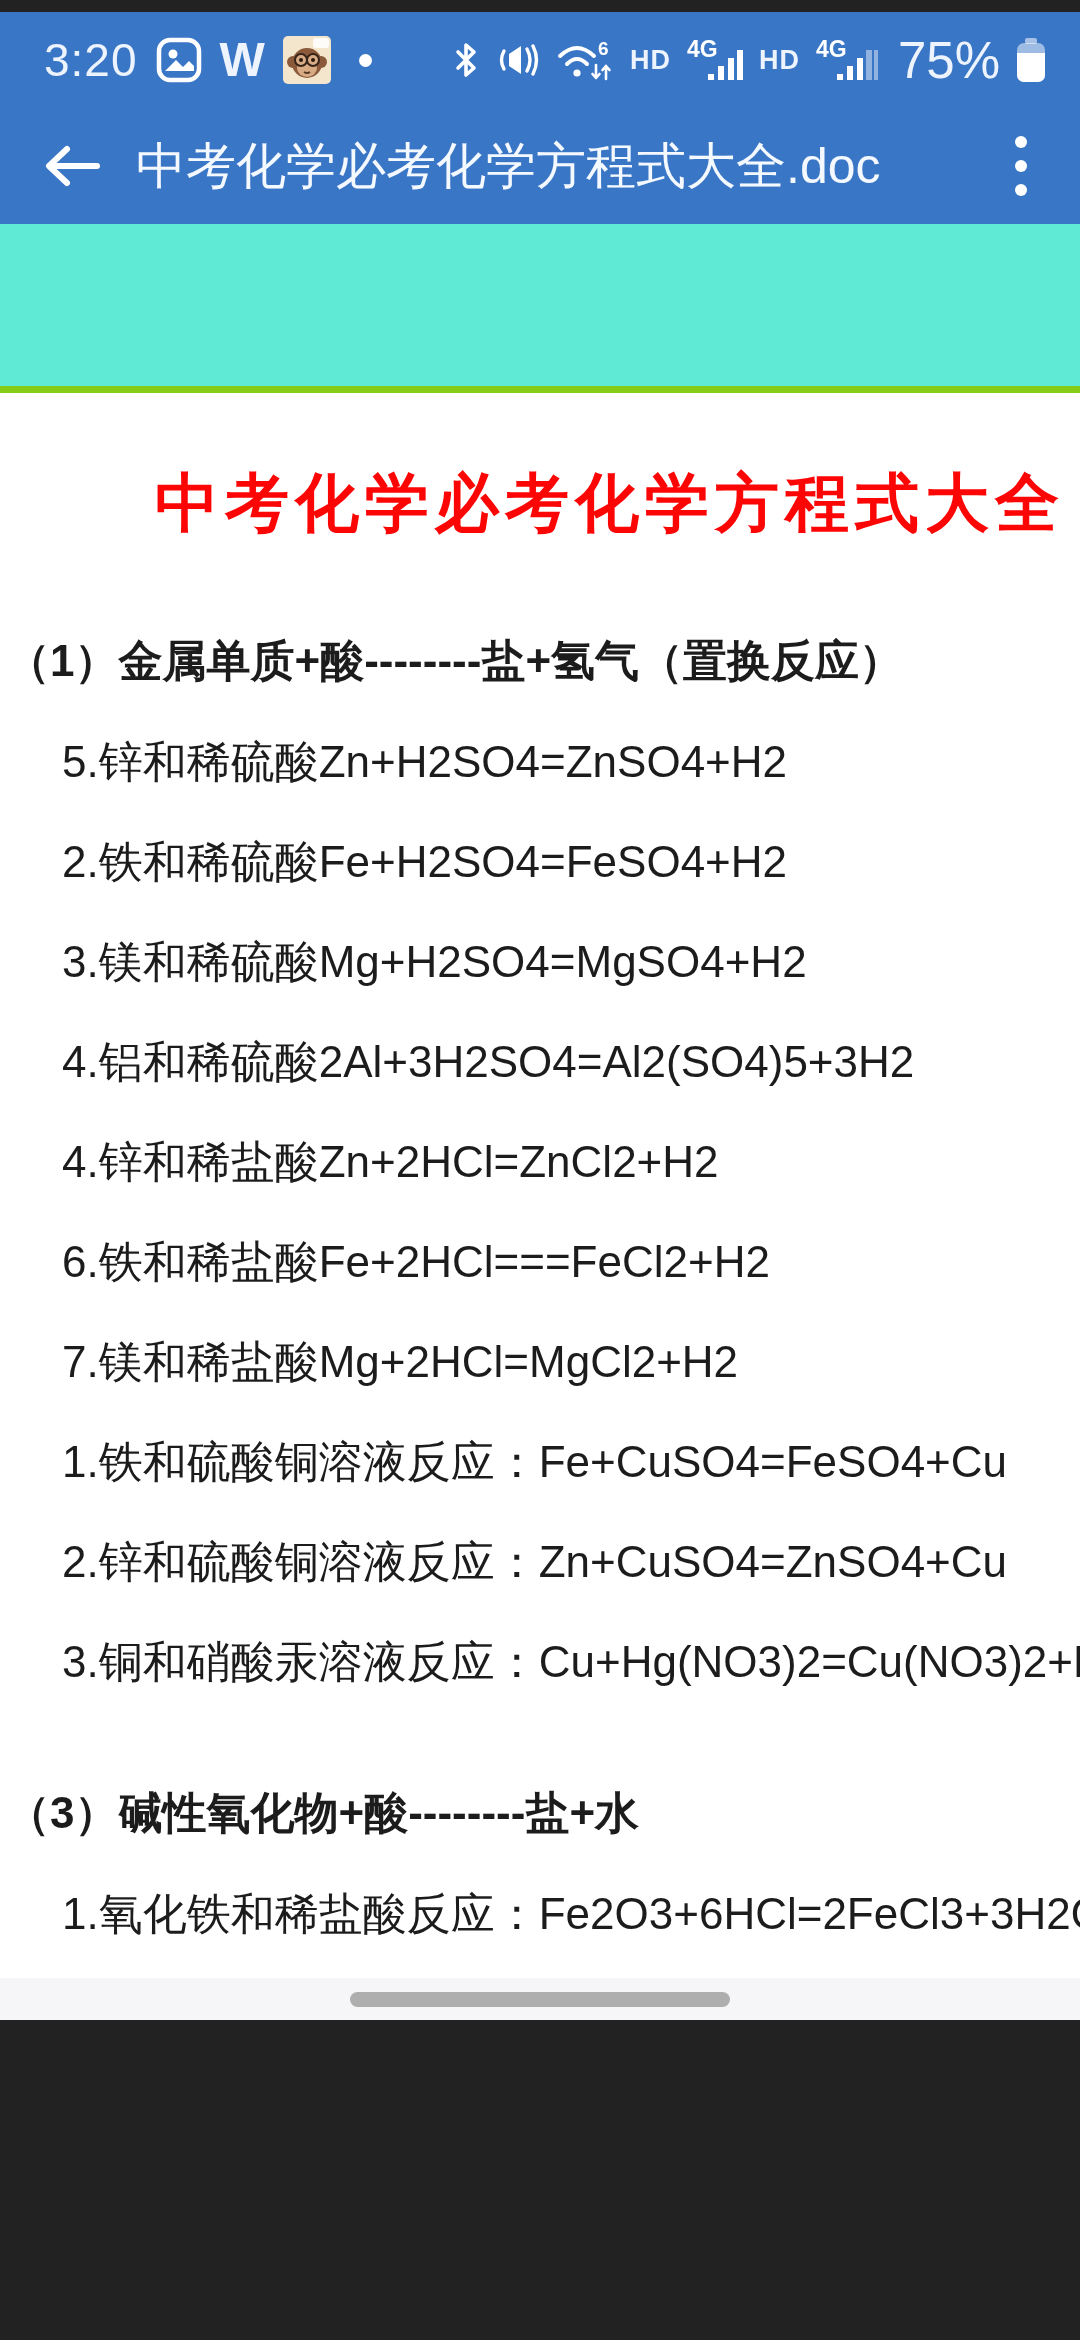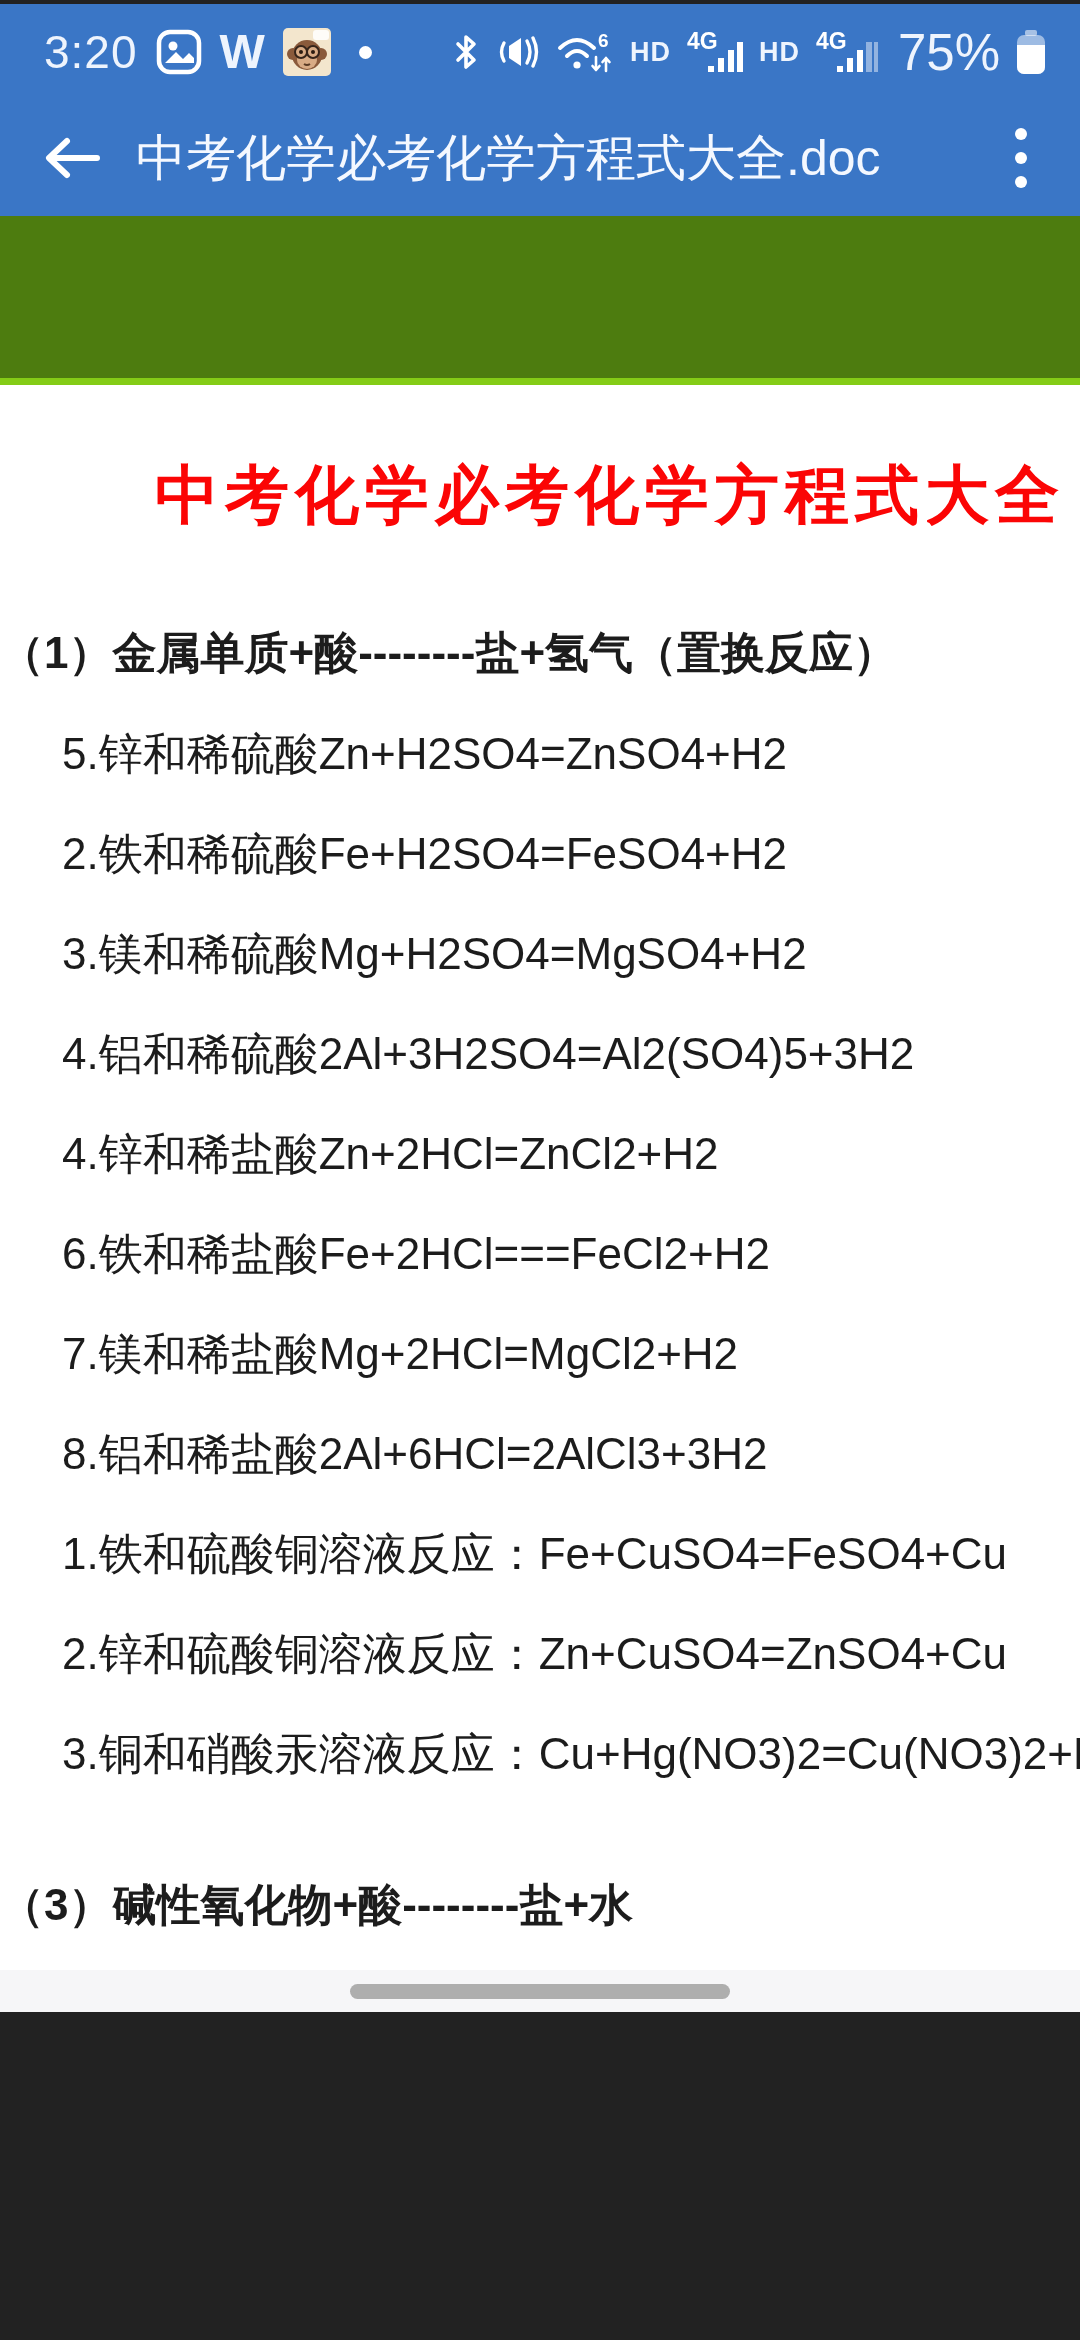--- a/index.html
+++ b/index.html
@@ -1,20 +1,20 @@
 <!DOCTYPE html>
 <html><head>
 <meta charset="utf-8">
 <style>
   * { margin:0; padding:0; box-sizing:border-box; }
   html,body { background:#222; }
   body { font-family:"Liberation Sans", sans-serif; }
   .screen{
-    position:relative; width:1080px; height:2008px; margin:4px auto;
-    background:#4d7c0f; overflow:hidden;
+    position:relative; width:1080px; height:2008px; margin:12px auto;
+    background:#5eead4; overflow:hidden;
   }
   
   .statusbar{
     position:absolute; top:0; left:0; width:1080px; height:96px;
     background:#3a76c6; display:flex; align-items:center;
     padding:0 34px 0 44px; color:#eef4fd;
   }
   .sb-left{ display:flex; align-items:center; gap:18px; }
   .sb-right{ display:flex; align-items:center; gap:16px; margin-left:auto; }
   .sb-time{ font-size:46px; letter-spacing:1px; }
@@ -45,21 +45,21 @@
   
   .doc{
     position:absolute; top:374px; left:0; width:1080px; height:1924px;
     border-top:7px solid #84cc16; background:#fff; overflow:hidden; color:#1c1c1c;
   }
   .doc-title{
     margin:72px 0 0 155px; font-size:64px; line-height:76px; font-weight:700;
     letter-spacing:6px; color:#fb0505; white-space:nowrap;
   }
   .section-heading{
-    margin-top:88px; padding-left:0; font-size:44px; line-height:64px;
+    margin-top:88px; padding-left:6px; font-size:44px; line-height:64px;
     font-weight:700; white-space:nowrap;
   }
   .doc-item{
     margin-top:38px; padding-left:62px; font-size:44px; line-height:62px;
     white-space:nowrap;
   }
   
   .bottombar{
     position:absolute; bottom:0; left:0; width:1080px; height:42px; background:#f6f6f8;
   }
@@ -161,21 +161,20 @@
     <div id="sections">
         <div>
           <div class="section-heading">（1）金属单质+酸--------盐+氢气（置换反应）</div>
           <div class="doc-item">5.锌和稀硫酸Zn+H2SO4=ZnSO4+H2</div>
           <div class="doc-item">2.铁和稀硫酸Fe+H2SO4=FeSO4+H2</div>
           <div class="doc-item">3.镁和稀硫酸Mg+H2SO4=MgSO4+H2</div>
           <div class="doc-item">4.铝和稀硫酸2Al+3H2SO4=Al2(SO4)5+3H2</div>
           <div class="doc-item">4.锌和稀盐酸Zn+2HCl=ZnCl2+H2</div>
           <div class="doc-item">6.铁和稀盐酸Fe+2HCl===FeCl2+H2</div>
           <div class="doc-item">7.镁和稀盐酸Mg+2HCl=MgCl2+H2</div>
-          <div class="doc-item">8.铝和稀盐酸2Al+6HCl=2AlCl3+3H2</div>
         </div>
         <div>
           <div class="doc-item">1.铁和硫酸铜溶液反应：Fe+CuSO4=FeSO4+Cu</div>
           <div class="doc-item">2.锌和硫酸铜溶液反应：Zn+CuSO4=ZnSO4+Cu</div>
           <div class="doc-item">3.铜和硝酸汞溶液反应：Cu+Hg(NO3)2=Cu(NO3)2+Hg</div>
         </div>
         <div>
           <div class="section-heading">（3）碱性氧化物+酸--------盐+水</div>
           <div class="doc-item">1.氧化铁和稀盐酸反应：Fe2O3+6HCl=2FeCl3+3H2O</div>
           <div class="doc-item">2.氧化铁和稀硫酸反应：Fe2O3+3H2SO4=Fe2(SO4)3+3H2O</div>

